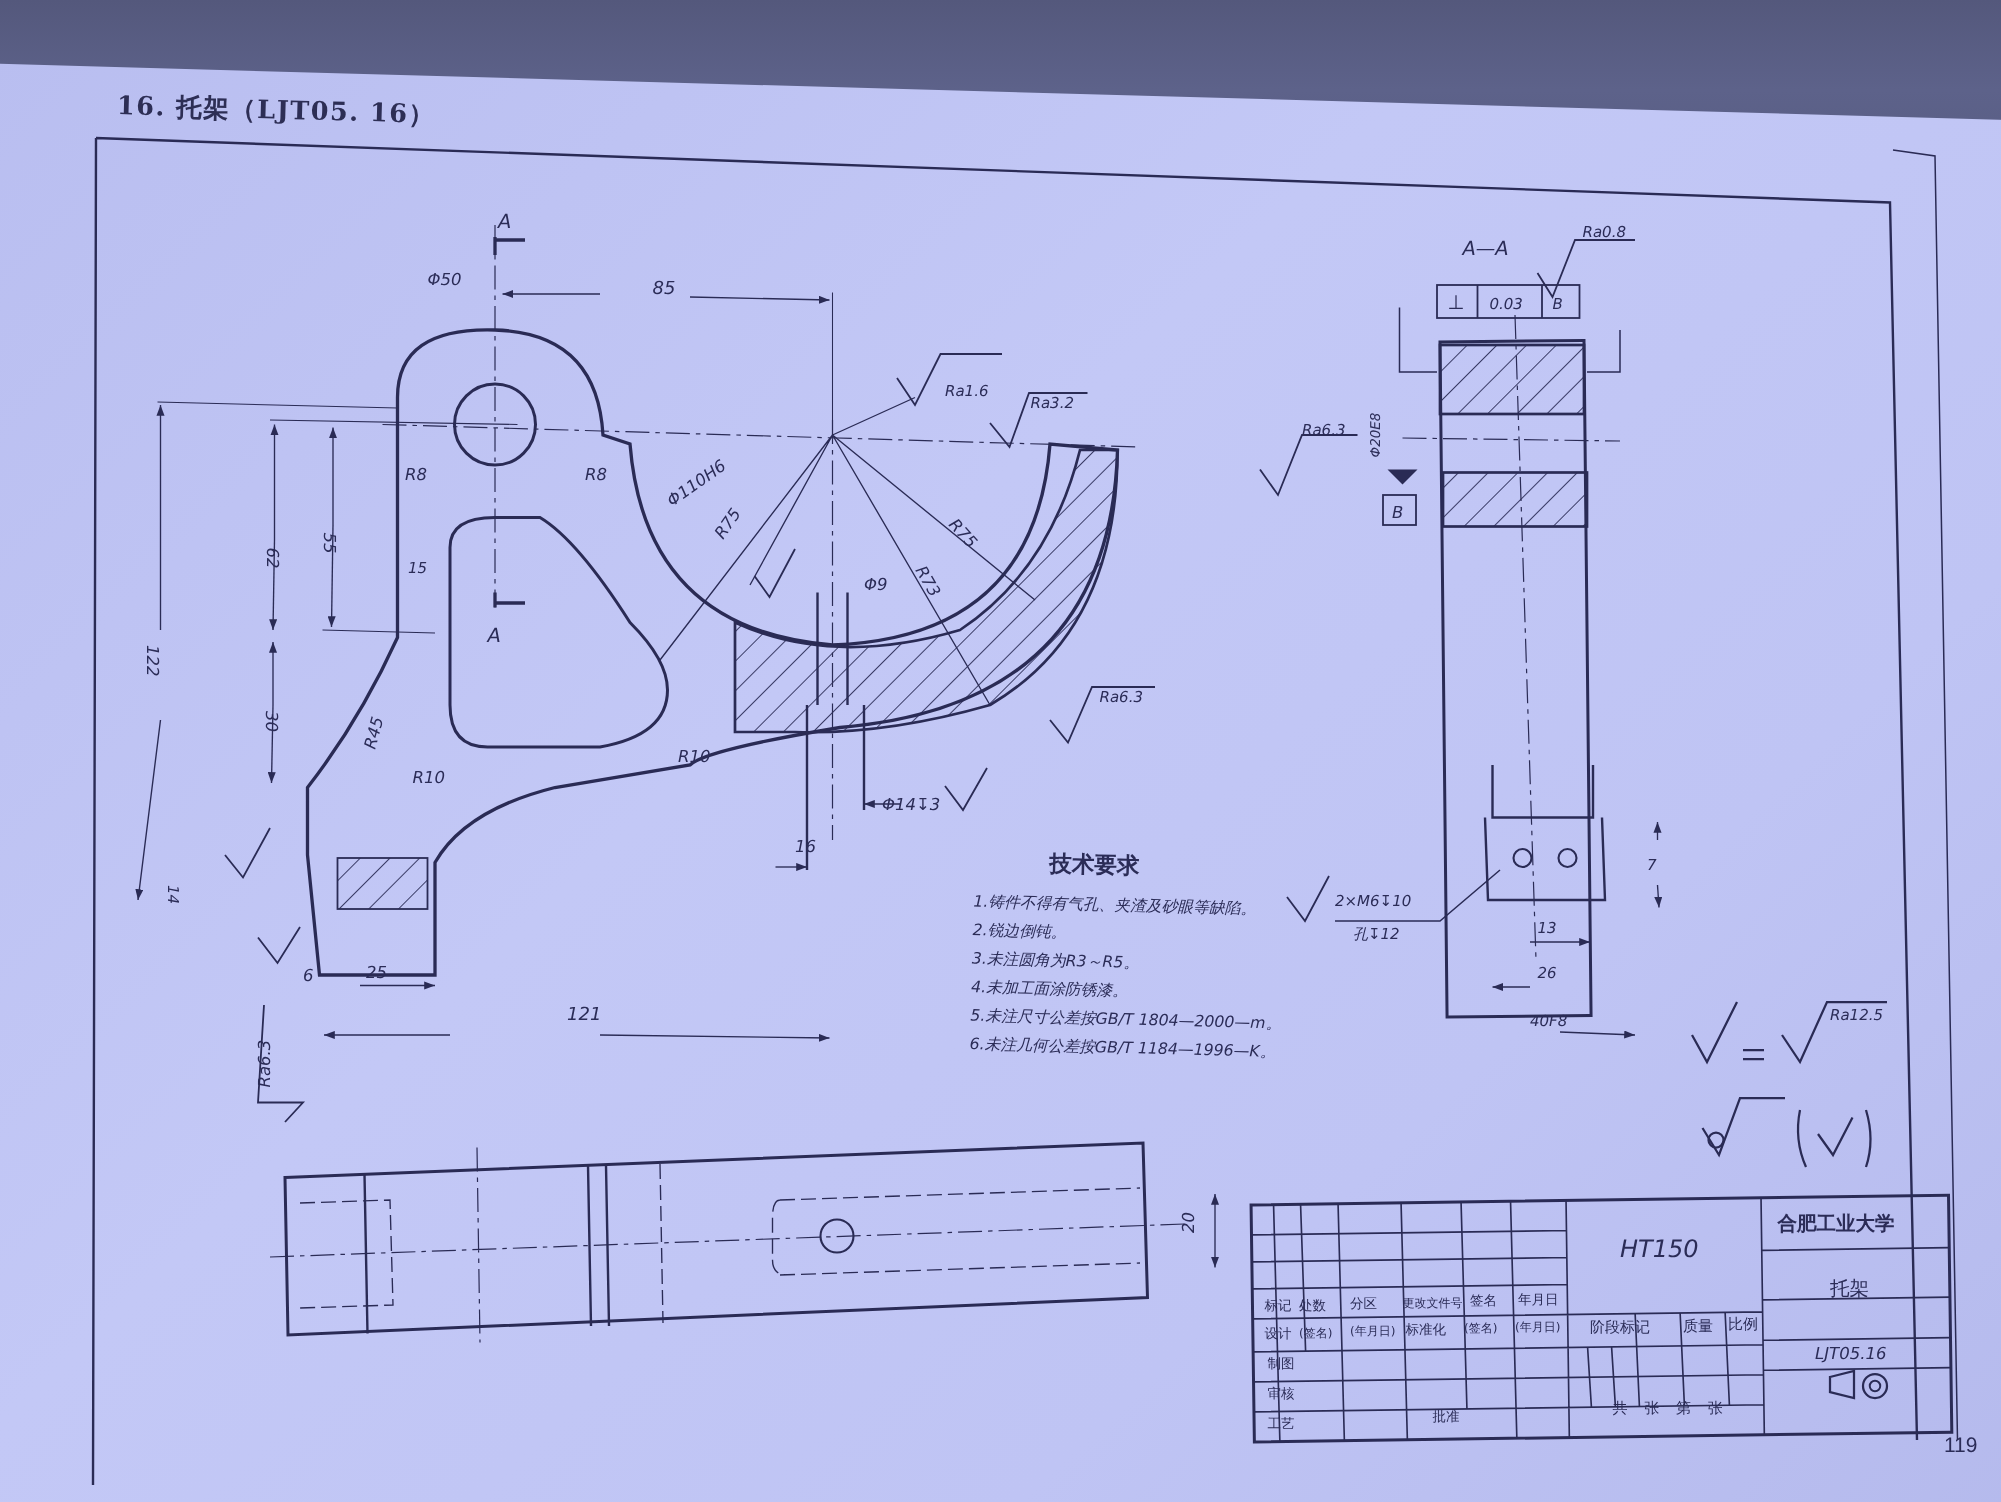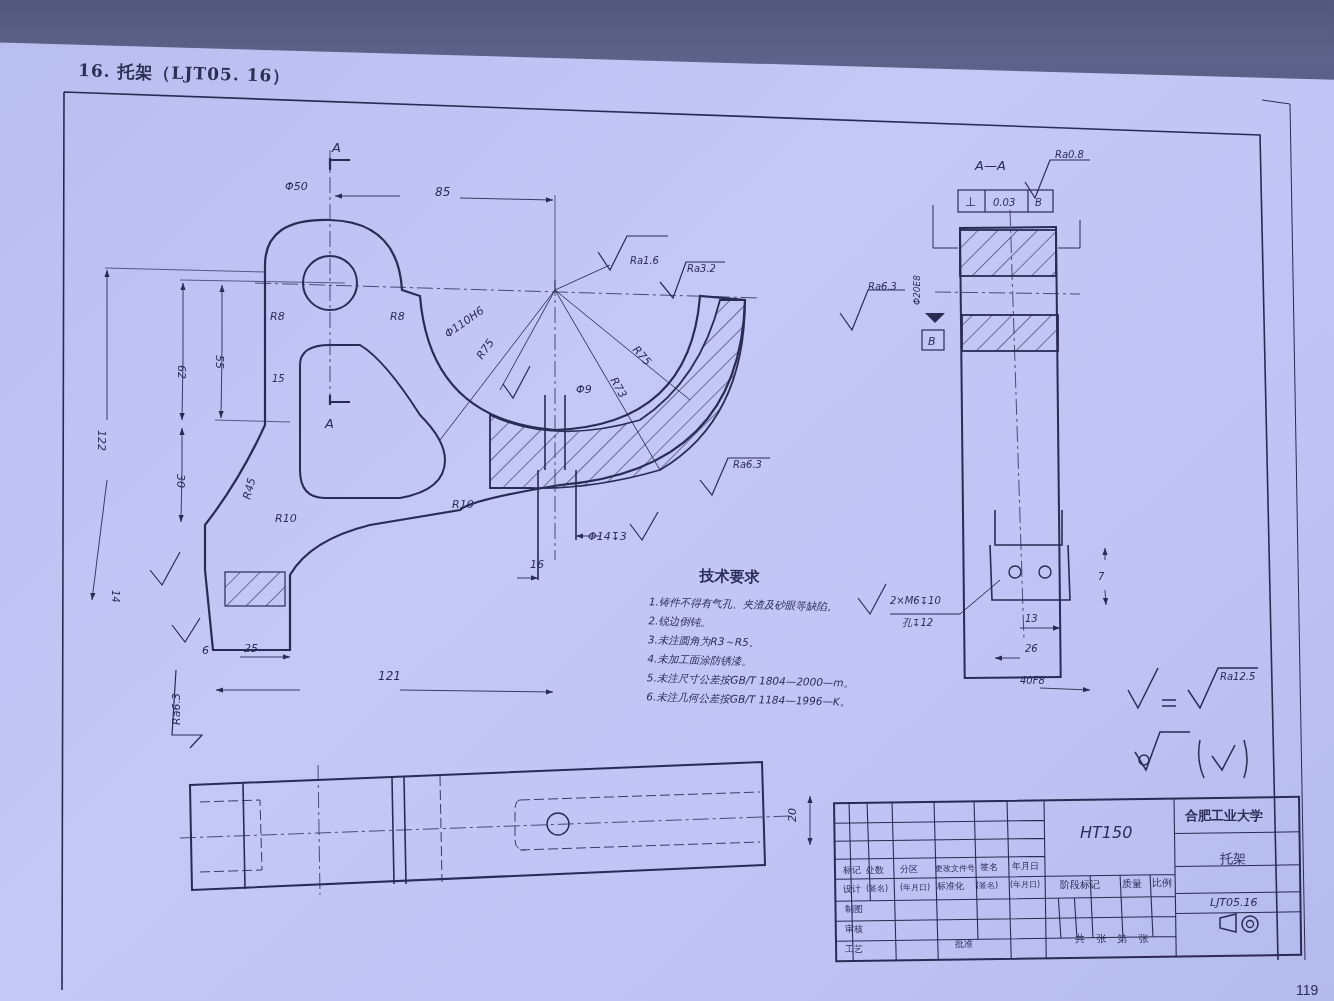--- a/index.html
+++ b/index.html
@@ -11,21 +11,21 @@
     transform:rotate(1.6deg);transform-origin:0 0;}
   svg{position:absolute;left:0;top:0;}
   .ink{stroke:#2a2b55;fill:none;}
   .t{fill:#2b2c57;font-family:"DejaVu Sans",sans-serif;font-style:italic;}
   .tc{fill:#2b2c57;font-family:"DejaVu Sans",sans-serif;}
   .heading{position:absolute;left:78px;top:62px;font-family:"DejaVu Serif",serif;font-weight:bold;
     font-size:17px;color:#2d2e55;transform:rotate(1.6deg);letter-spacing:1px;}
   .tech{position:absolute;left:648px;top:568px;transform:rotate(1.5deg);color:#2b2c57;}
   .tech h3{margin:0 0 8px 50px;font-size:15px;font-weight:bold;font-family:"DejaVu Sans",sans-serif;}
   .tech div{font-size:10.5px;font-style:italic;line-height:19px;font-family:"DejaVu Sans",sans-serif;}
-  .pageno{position:absolute;left:1296px;top:982px;font-size:14px;color:#2b2c57;font-family:"Liberation Sans",sans-serif;}
+  .pageno{position:absolute;left:1296px;top:955px;font-size:14px;color:#2b2c57;font-family:"Liberation Sans",sans-serif;}
 </style>
 </head>
 <body>
 
 <div class="scene"></div>
 <div class="paper"></div>
 
 <div class="heading">16. 托架（LJT05. 16）</div>
 
 <svg width="1334" height="1001" viewBox="0 0 1334 1001">

